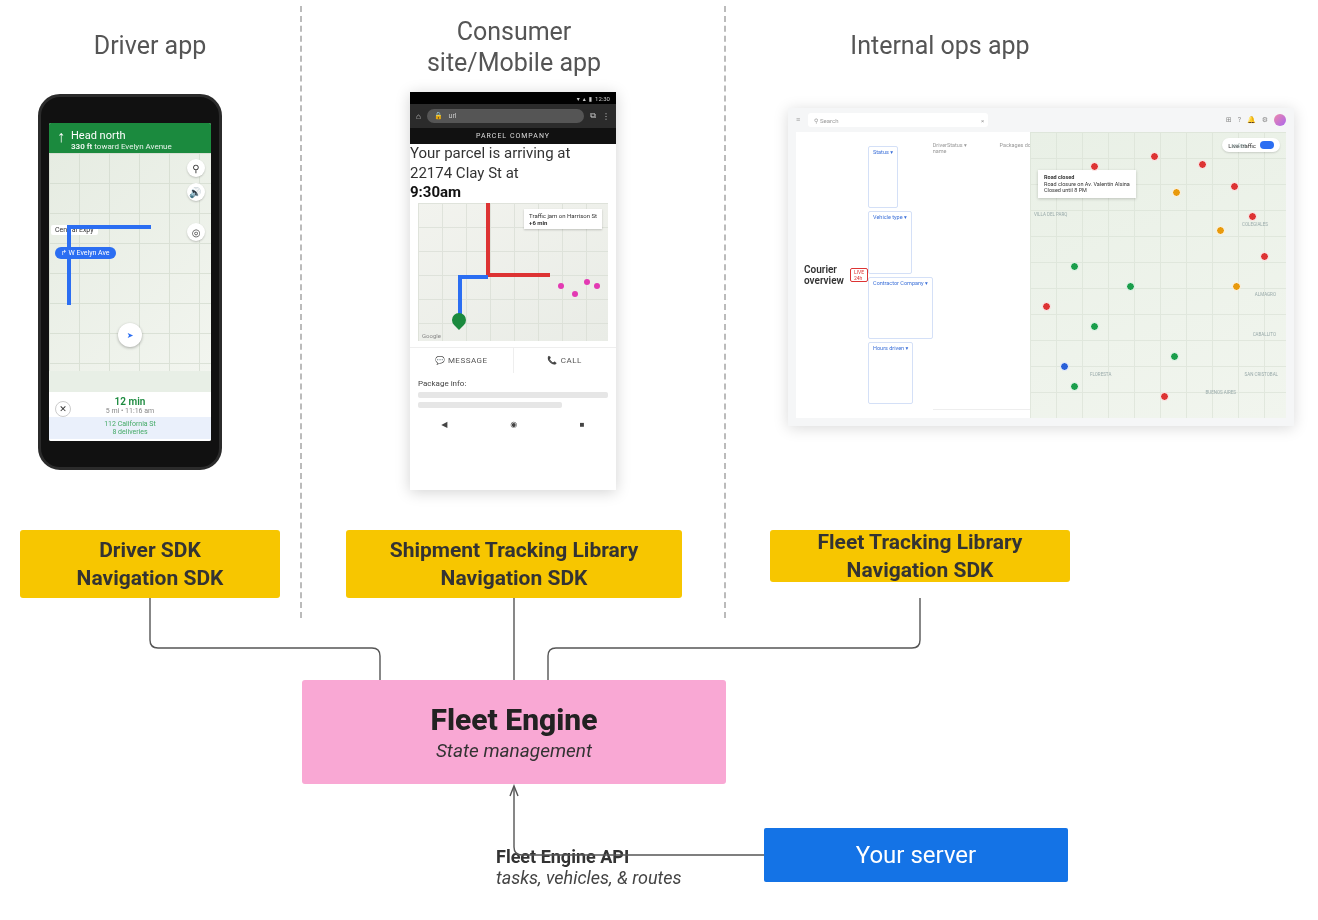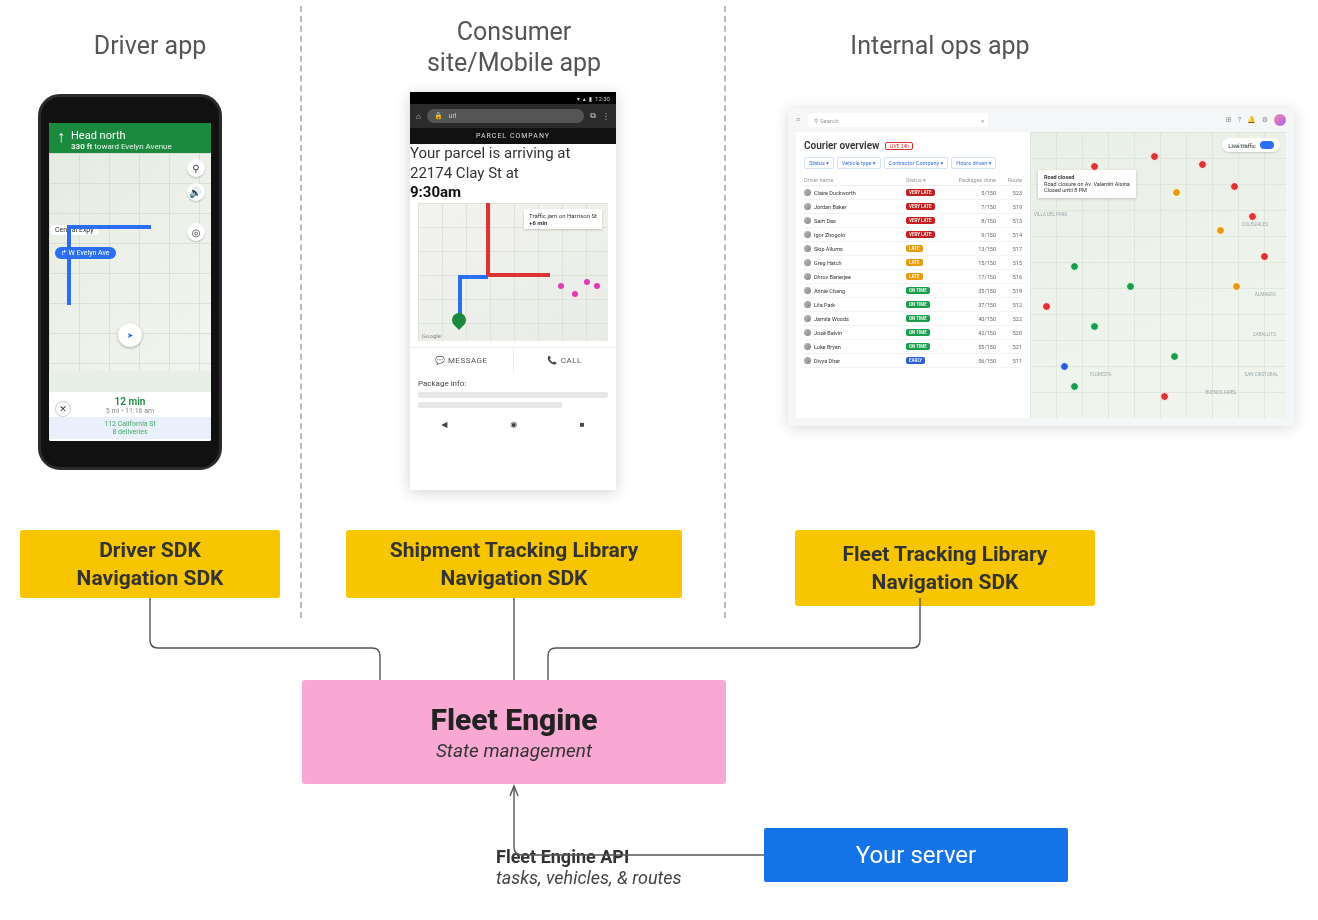--- a/index.html
+++ b/index.html
@@ -69,21 +69,21 @@
   .bstripe { margin:4px 8px; height:6px; background:#e6e6e6; border-radius:2px;}
   .bnav{ display:flex; justify-content:space-around; align-items:center; padding:8px 0 6px; color:#444;}
 
   
   .ops-frame { position:absolute; left:788px; top:108px; width:506px; height:318px; background:#f5f6f7; box-shadow: 0 2px 14px rgba(0,0,0,.15); font-size:7px; display:flex; flex-direction:column;}
   .ops-top{ height:24px; display:flex; align-items:center; padding:0 8px; gap:8px;}
   .ops-search{ flex:1; max-width:180px; height:14px; background:#fff; border-radius:3px; display:flex;align-items:center;padding:0 6px;color:#999; font-size:6px; position:relative;}
   .ops-x{position:absolute;right:4px;color:#999;}
   .ops-icons{margin-left:auto;display:flex;gap:6px;align-items:center;color:#888;}
   .ops-body{ flex:1; background:#fff; margin:0 8px 8px; display:flex;}
-  .ops-left{ width:234px; padding:8px; display:flex; flex-direction:column;}
+  .ops-left{ width:234px; padding:8px; display:flex; }
   .ops-title{ font-size:10px; font-weight:600; display:flex;align-items:center;gap:6px;}
   .ops-badge-title{ background:#fff;border:1px solid #d33;color:#d33;font-size:5px;padding:0 3px;border-radius:2px;font-weight:400;}
   .ops-filters{ display:flex; gap:3px; margin:6px 0; flex-wrap:wrap;}
   .ops-filter{ border:1px solid #d4e0f7; color:#3a6fd8; font-size:5.5px; padding:2px 4px; border-radius:2px; white-space:nowrap;}
   .ops-thead{ display:flex; font-size:5.5px; color:#999; padding:2px 0; border-bottom:1px solid #eee;}
   .ops-thead span:nth-child(1){flex:1.4;} .ops-thead span:nth-child(2){width:40px;} .ops-thead span:nth-child(3){width:50px;text-align:right;} .ops-thead span:nth-child(4){width:26px;text-align:right;}
   .ops-row{ display:flex; align-items:center; font-size:5.5px; padding:3px 0; border-bottom:1px solid #f3f3f3;}
   .ops-row .nm{flex:1.4;display:flex;align-items:center;gap:3px;}
   .ops-row .nm:before{content:"";width:7px;height:7px;border-radius:50%;background:linear-gradient(135deg,#bbb,#888);}
   .ops-row .st{width:40px;}
@@ -97,21 +97,21 @@
   .ops-chip:after{content:"";width:14px;height:8px;background:#2b6ef2;border-radius:5px;}
   .ops-tip{ position:absolute; left:8px; top:38px; background:#fff; font-size:5.5px; padding:4px 6px; box-shadow:0 1px 3px rgba(0,0,0,.2); line-height:1.2;}
   .mdot{position:absolute;width:9px;height:9px;border-radius:50%;border:1.5px solid #fff;}
   .md-r{background:#d33;} .md-g{background:#1a9e4b;} .md-o{background:#e89a0c;} .md-b{background:#2860d8;}
   .ops-label{position:absolute;font-size:4.5px;color:#9aa;}
 
   
   .sdk { position:absolute; background:#F7C600; border-radius:3px; text-align:center; font-weight:700; color:#333; display:flex; flex-direction:column; justify-content:center; line-height:1.35; font-size:21px; padding:10px 0;}
   #sdk1{ left:20px;  top:530px; width:260px; height:68px;}
   #sdk2{ left:346px; top:530px; width:336px; height:68px;}
-  #sdk3{ left:770px; top:530px; width:300px; height:76px;margin-left:25px;}
+  #sdk3{ left:770px; top:530px; width:300px; height:52px;}
 
   
   #fleet{ position:absolute; left:302px; top:680px; width:424px; height:104px; background:#f9a8d4; border-radius:3px; text-align:center; display:flex;flex-direction:column;justify-content:center;}
   #fleet .t1{ font-size:30px; font-weight:800; color:#222;}
   #fleet .t2{ font-size:19px; font-style:italic; color:#333; margin-top:2px;}
 
   
   #server{ position:absolute; left:764px; top:828px; width:304px; height:54px; background:#1473E6; color:#fff; font-size:24px; font-weight:400; display:flex;align-items:center;justify-content:center; border-radius:2px;}
 
   

